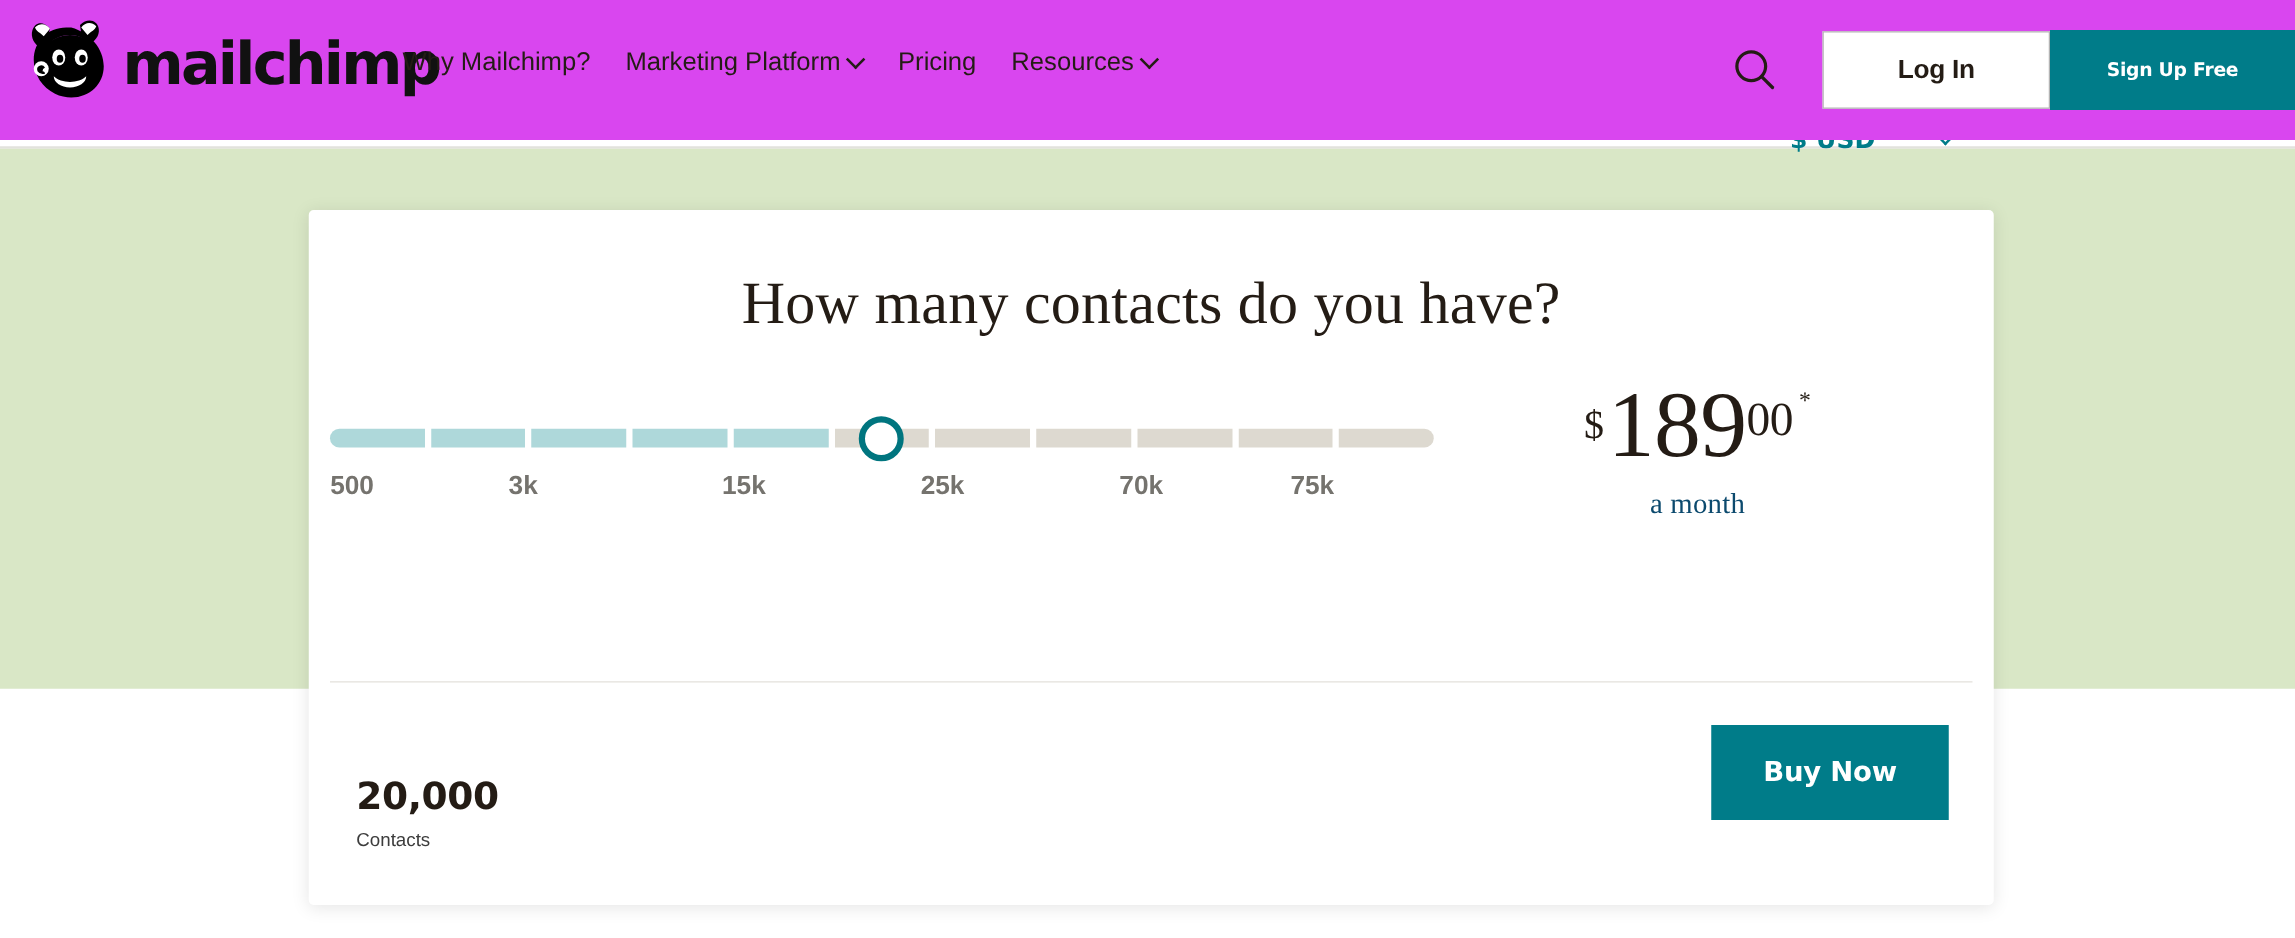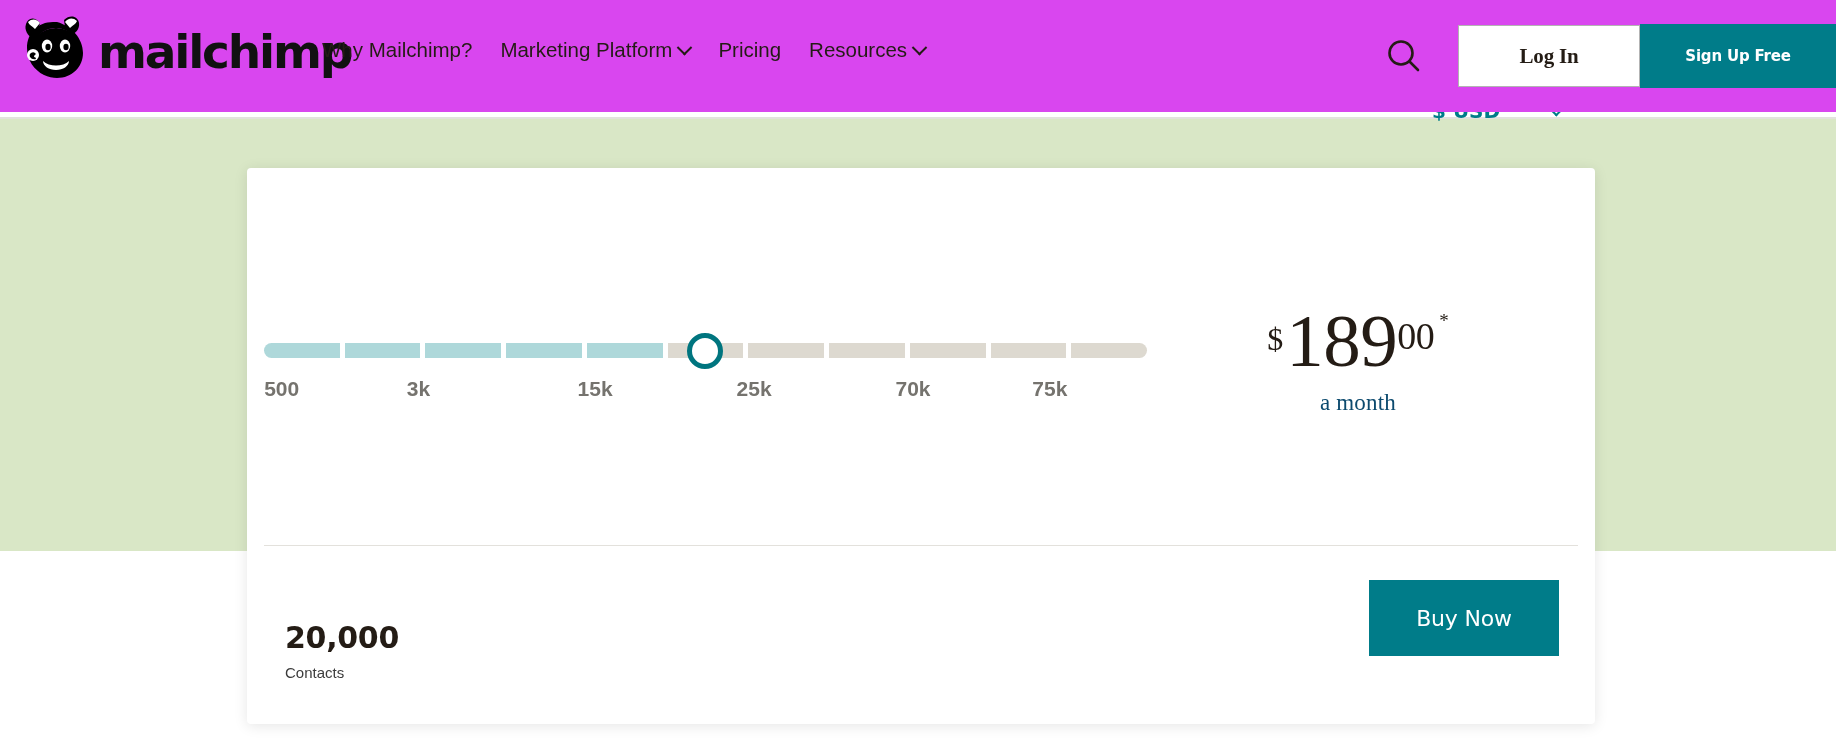--- a/index.html
+++ b/index.html
@@ -48,21 +48,21 @@
     display:flex; align-items:center;
   }
   .search-btn {
     width:64px; height:64px; display:flex; align-items:center; justify-content:center;
     cursor:pointer; margin-right:22px;
   }
   .btn-login {
     width:182px; height:62px;
     border:1.6px solid #b3b3b3; background:#ffffff;
     display:flex; align-items:center; justify-content:center;
-    font-family:Liberation Serif, serif;
+    font-family:Liberation Sans, sans-serif;
     font-size:21px; font-weight:700; color:#241c15;
     cursor:pointer; letter-spacing:-0.2px;
   }
   .btn-signup {
     width:196px; height:64px; background:#007c89;
     display:flex; align-items:center; justify-content:center;
     font-family:"DejaVu Sans", sans-serif;
     font-size:15px; font-weight:700; color:#ffffff;
     cursor:pointer; letter-spacing:-0.2px;
   }
@@ -167,21 +167,21 @@
     line-height:1; letter-spacing:-0.3px;
   }
   .contacts-lbl {
     margin-top:12px; font-size:15px; color:#3c3c3c; line-height:1;
   }
   .btn-buy {
     position:absolute; right:36px; top:34px;
     width:190px; height:76px; background:#007c89;
     display:flex; align-items:center; justify-content:center;
     font-family:"DejaVu Sans", sans-serif;
-    font-size:22px; font-weight:400; color:#ffffff;
+    font-size:22px; font-weight:700; color:#ffffff;
     cursor:pointer; letter-spacing:-0.2px;
   }
 </style>
 </head>
 <body>
 
 <div class="page">
 
   <div class="header">
 
@@ -246,20 +246,21 @@
   <div class="band-topline"></div>
   <div class="band"></div>
 
   <div class="currency">
     <span class="currency-label">$ USD</span>
     <i class="currency-chev"></i>
   </div>
 
   <div class="card">
 
+    <div class="card-title">How many contacts do you have?</div>
 
     <div class="slider-zone">
       <div class="track">
         <div class="seg filled"></div>
         <div class="seg filled"></div>
         <div class="seg filled"></div>
         <div class="seg filled"></div>
         <div class="seg filled"></div>
         <div class="seg"></div>
         <div class="seg"></div>

